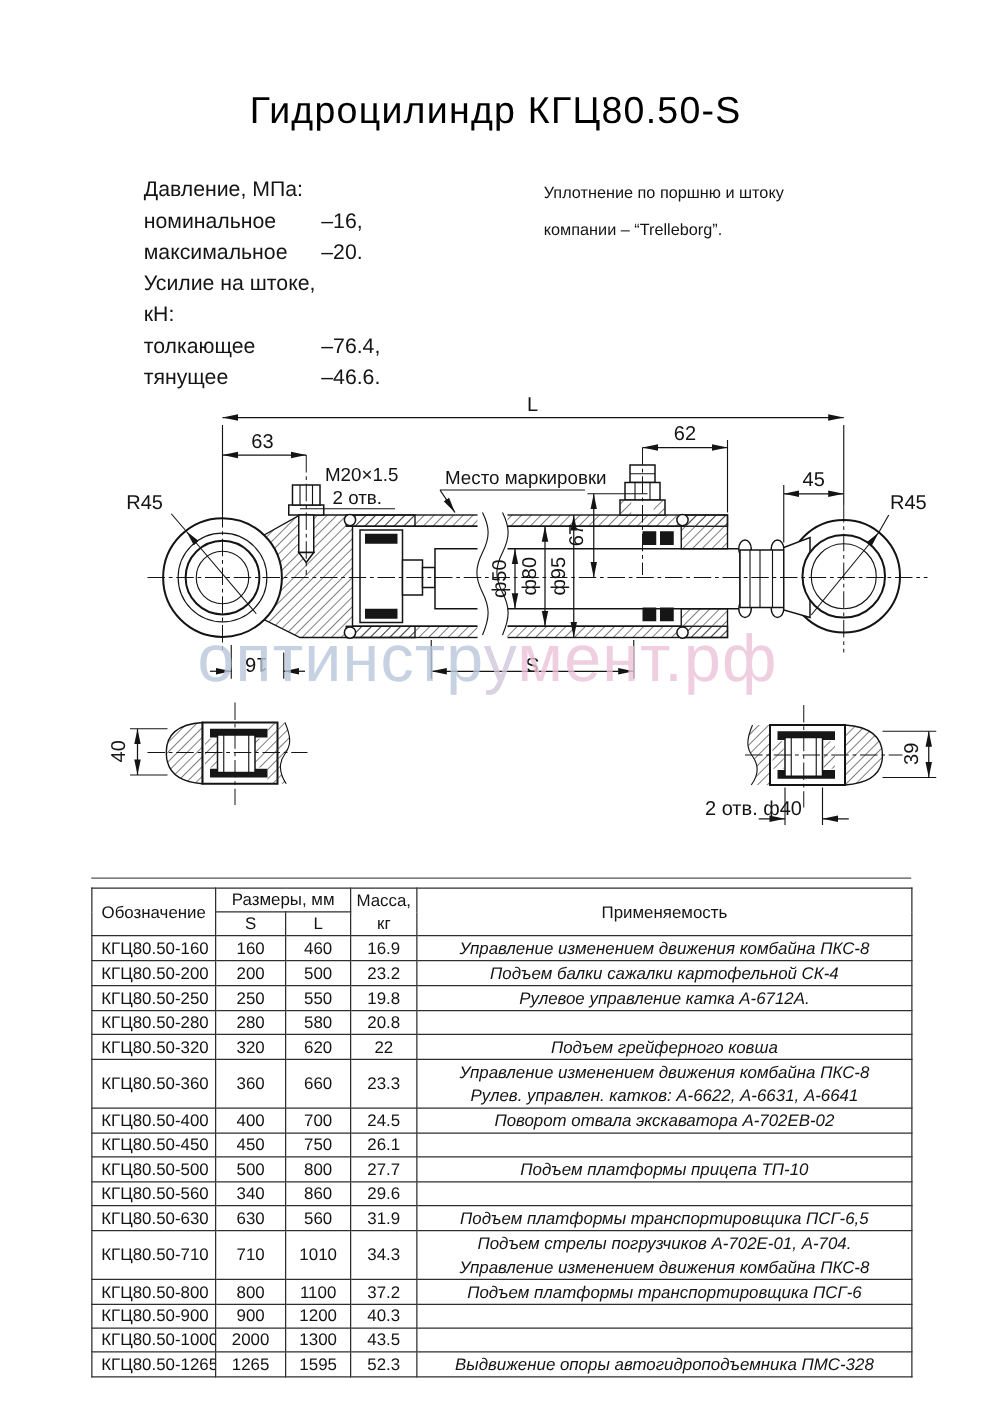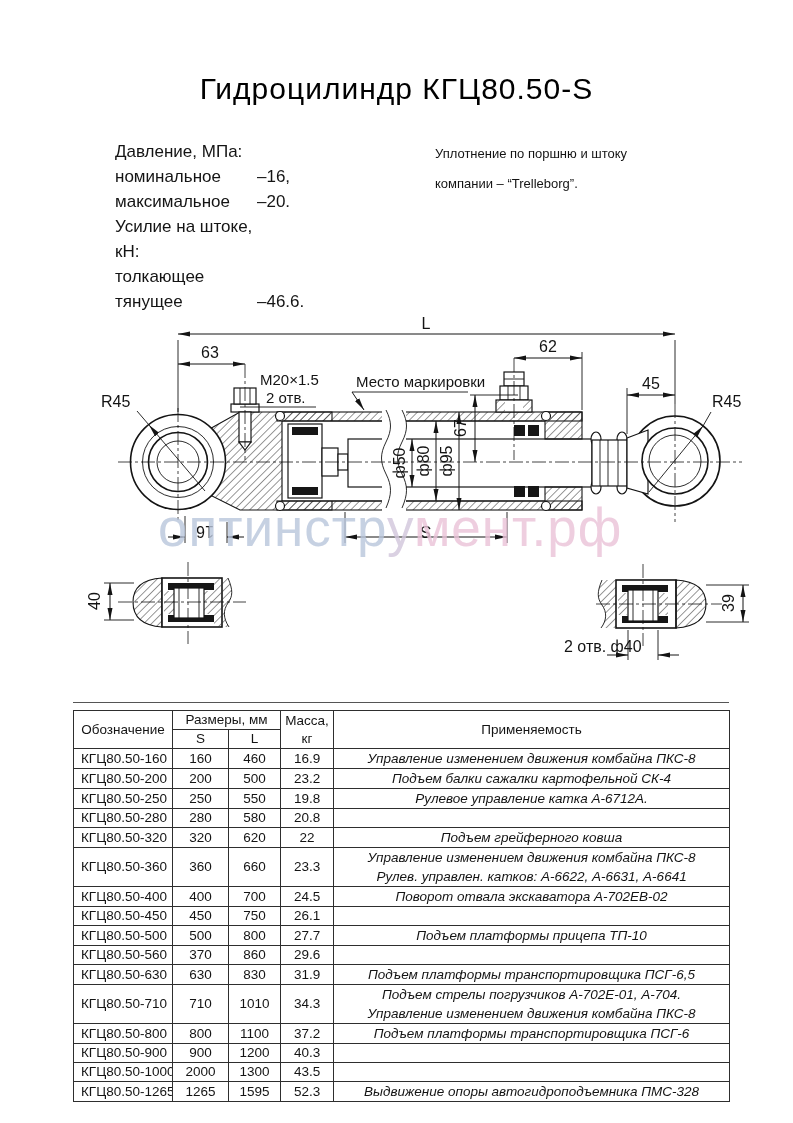--- a/index.html
+++ b/index.html
@@ -61,20 +61,21 @@
   <div class="spec-row">
       <span>максимальное</span>
       <span>–20.</span>
     </div>
   <div class="spec-row">
       <span>Усилие на штоке, кН:</span>
       <span></span>
     </div>
   <div class="spec-row">
       <span>толкающее</span>
+      <span>–76.4,</span>
     </div>
   <div class="spec-row">
       <span>тянущее</span>
       <span>–46.6.</span>
     </div>
 </div>
 
 <div id="sealnote" class="abs">
   <div>Уплотнение по поршню и штоку</div>
   <div>компании – “Trelleborg”.</div>
@@ -368,29 +369,29 @@
           <td class="name">КГЦ80.50-500</td>
           <td class="s">500</td>
           <td class="l">800</td>
           <td class="mass">27.7</td>
           <td class="app">
             <div class="app-line">Подъем платформы прицепа ТП-10</div>
           </td>
         </tr>
         <tr>
           <td class="name">КГЦ80.50-560</td>
-          <td class="s">370</td>
+          <td class="s">340</td>
           <td class="l">860</td>
           <td class="mass">29.6</td>
           <td class="app"></td>
         </tr>
         <tr>
           <td class="name">КГЦ80.50-630</td>
           <td class="s">630</td>
-          <td class="l">830</td>
+          <td class="l">560</td>
           <td class="mass">31.9</td>
           <td class="app">
             <div class="app-line">Подъем платформы транспортировщика ПСГ-6,5</div>
           </td>
         </tr>
         <tr>
           <td class="name">КГЦ80.50-710</td>
           <td class="s">710</td>
           <td class="l">1010</td>
           <td class="mass">34.3</td>

